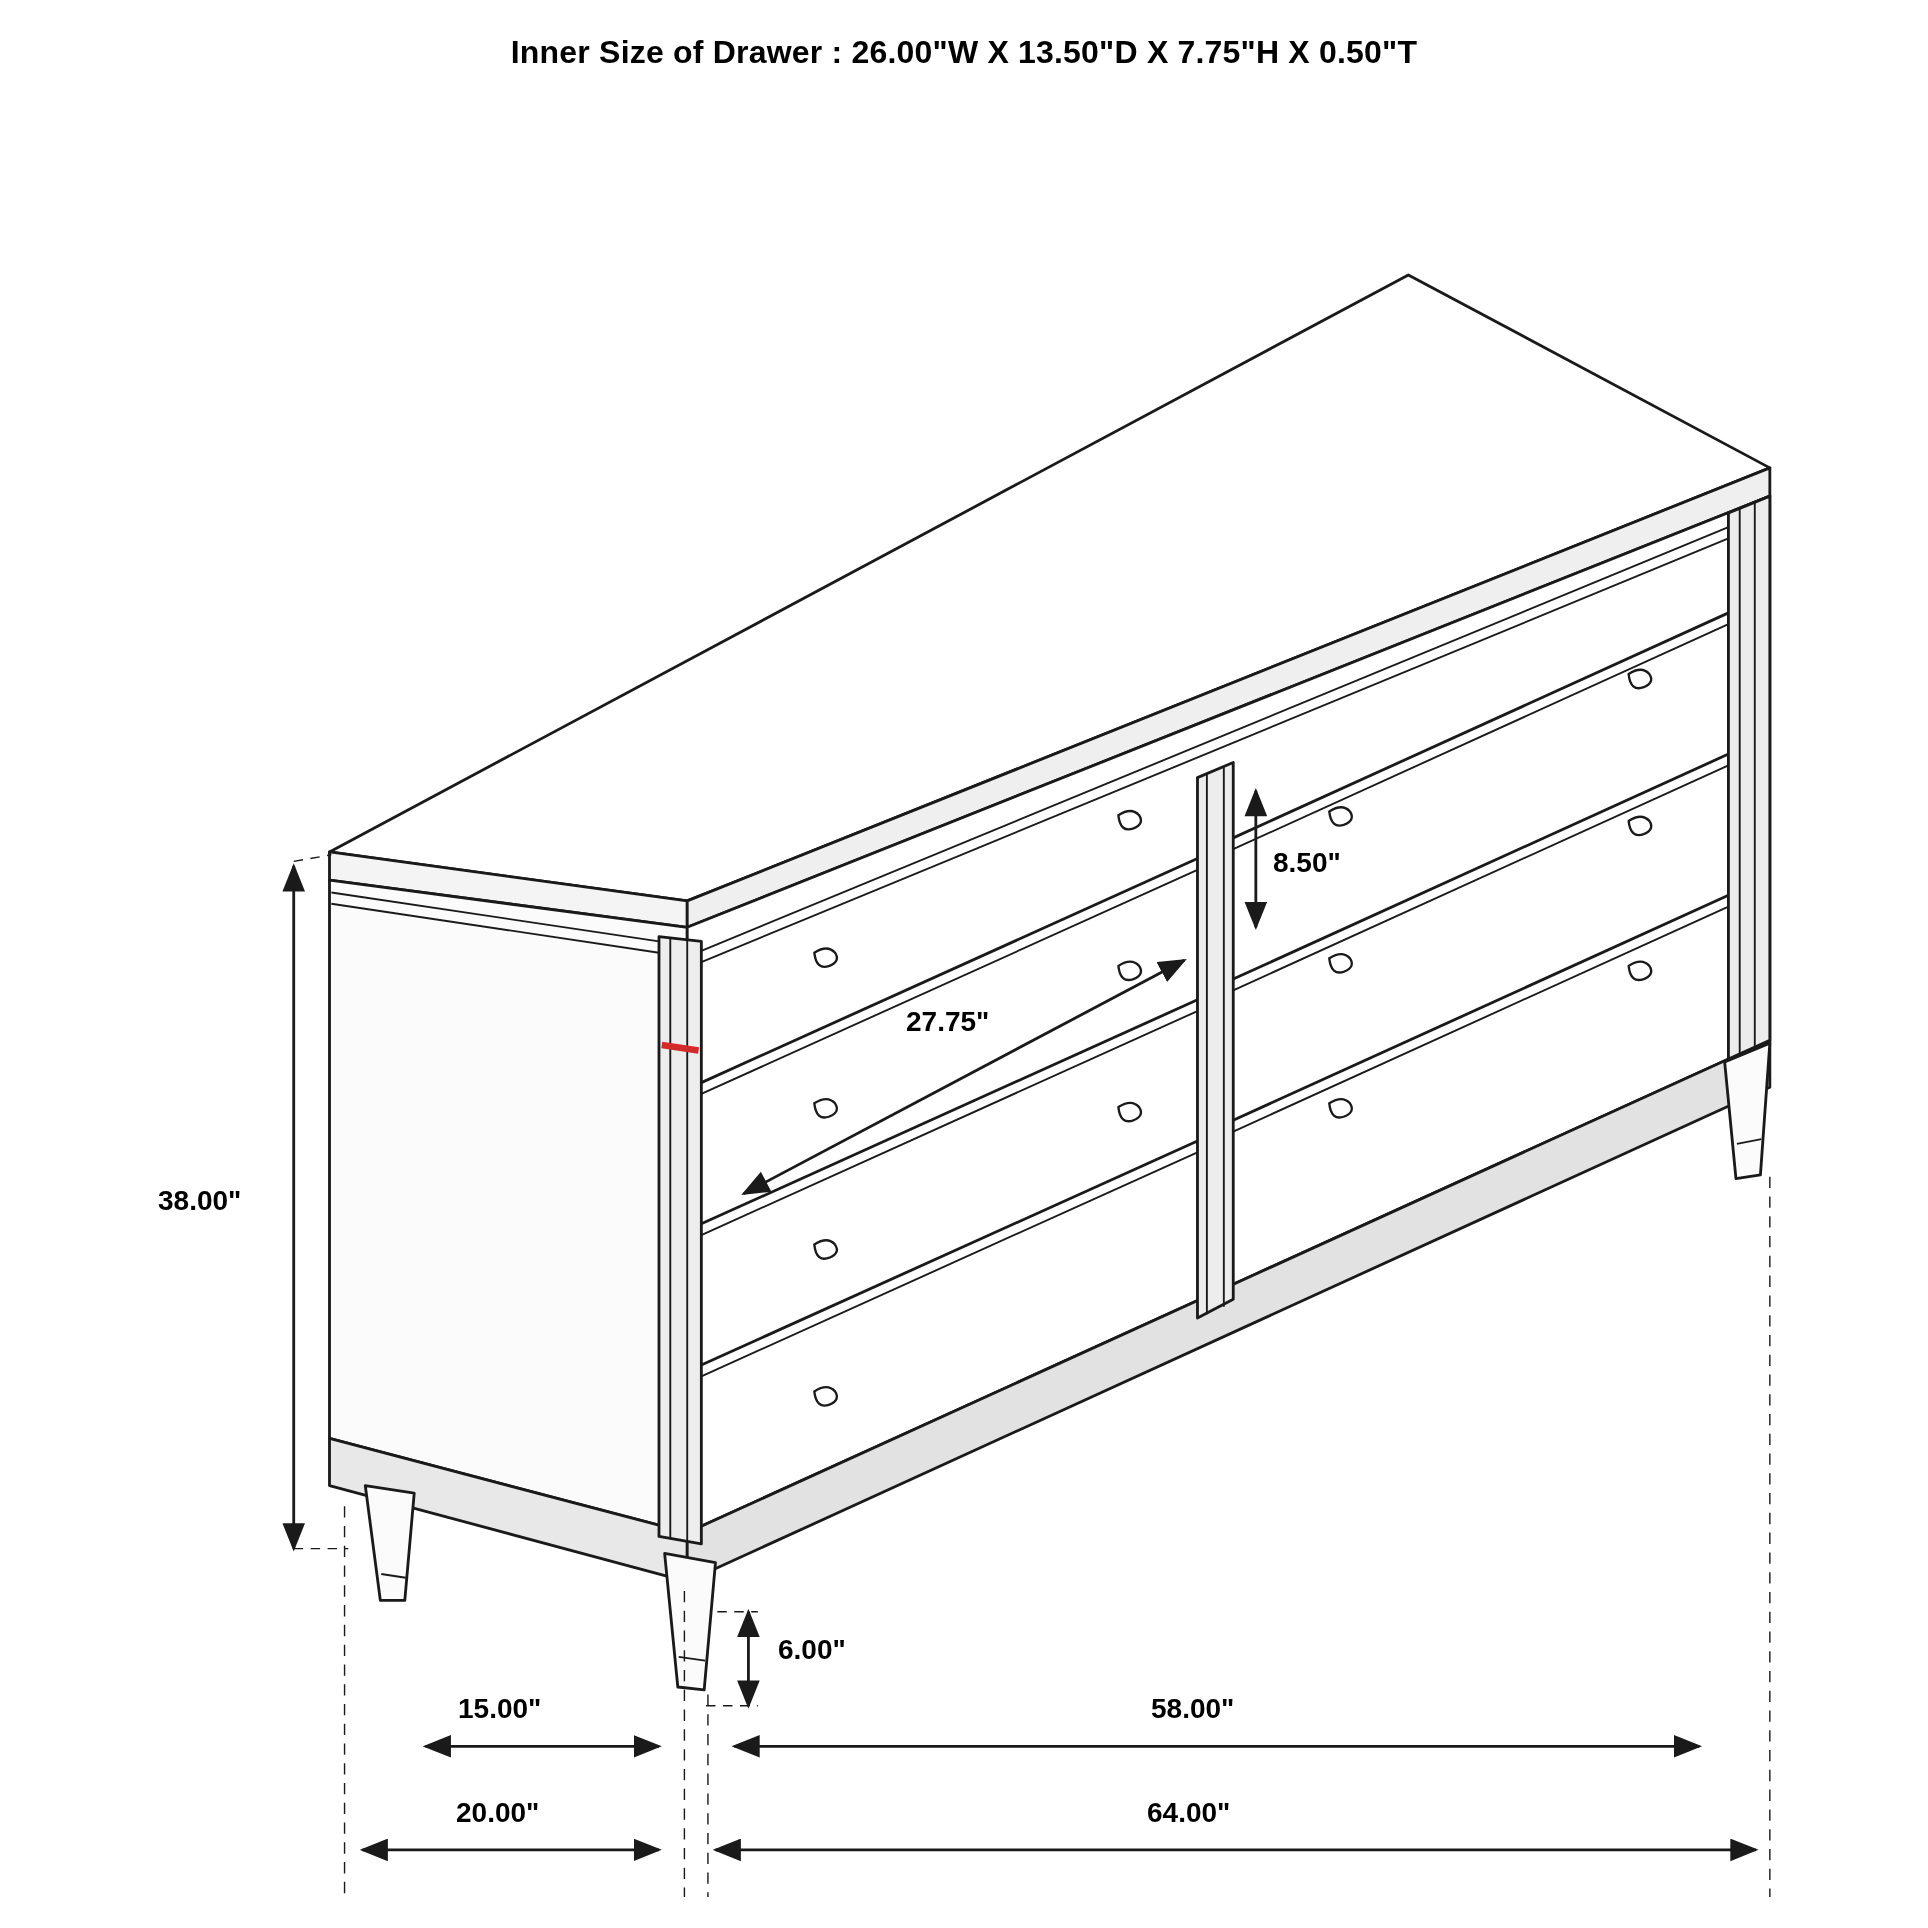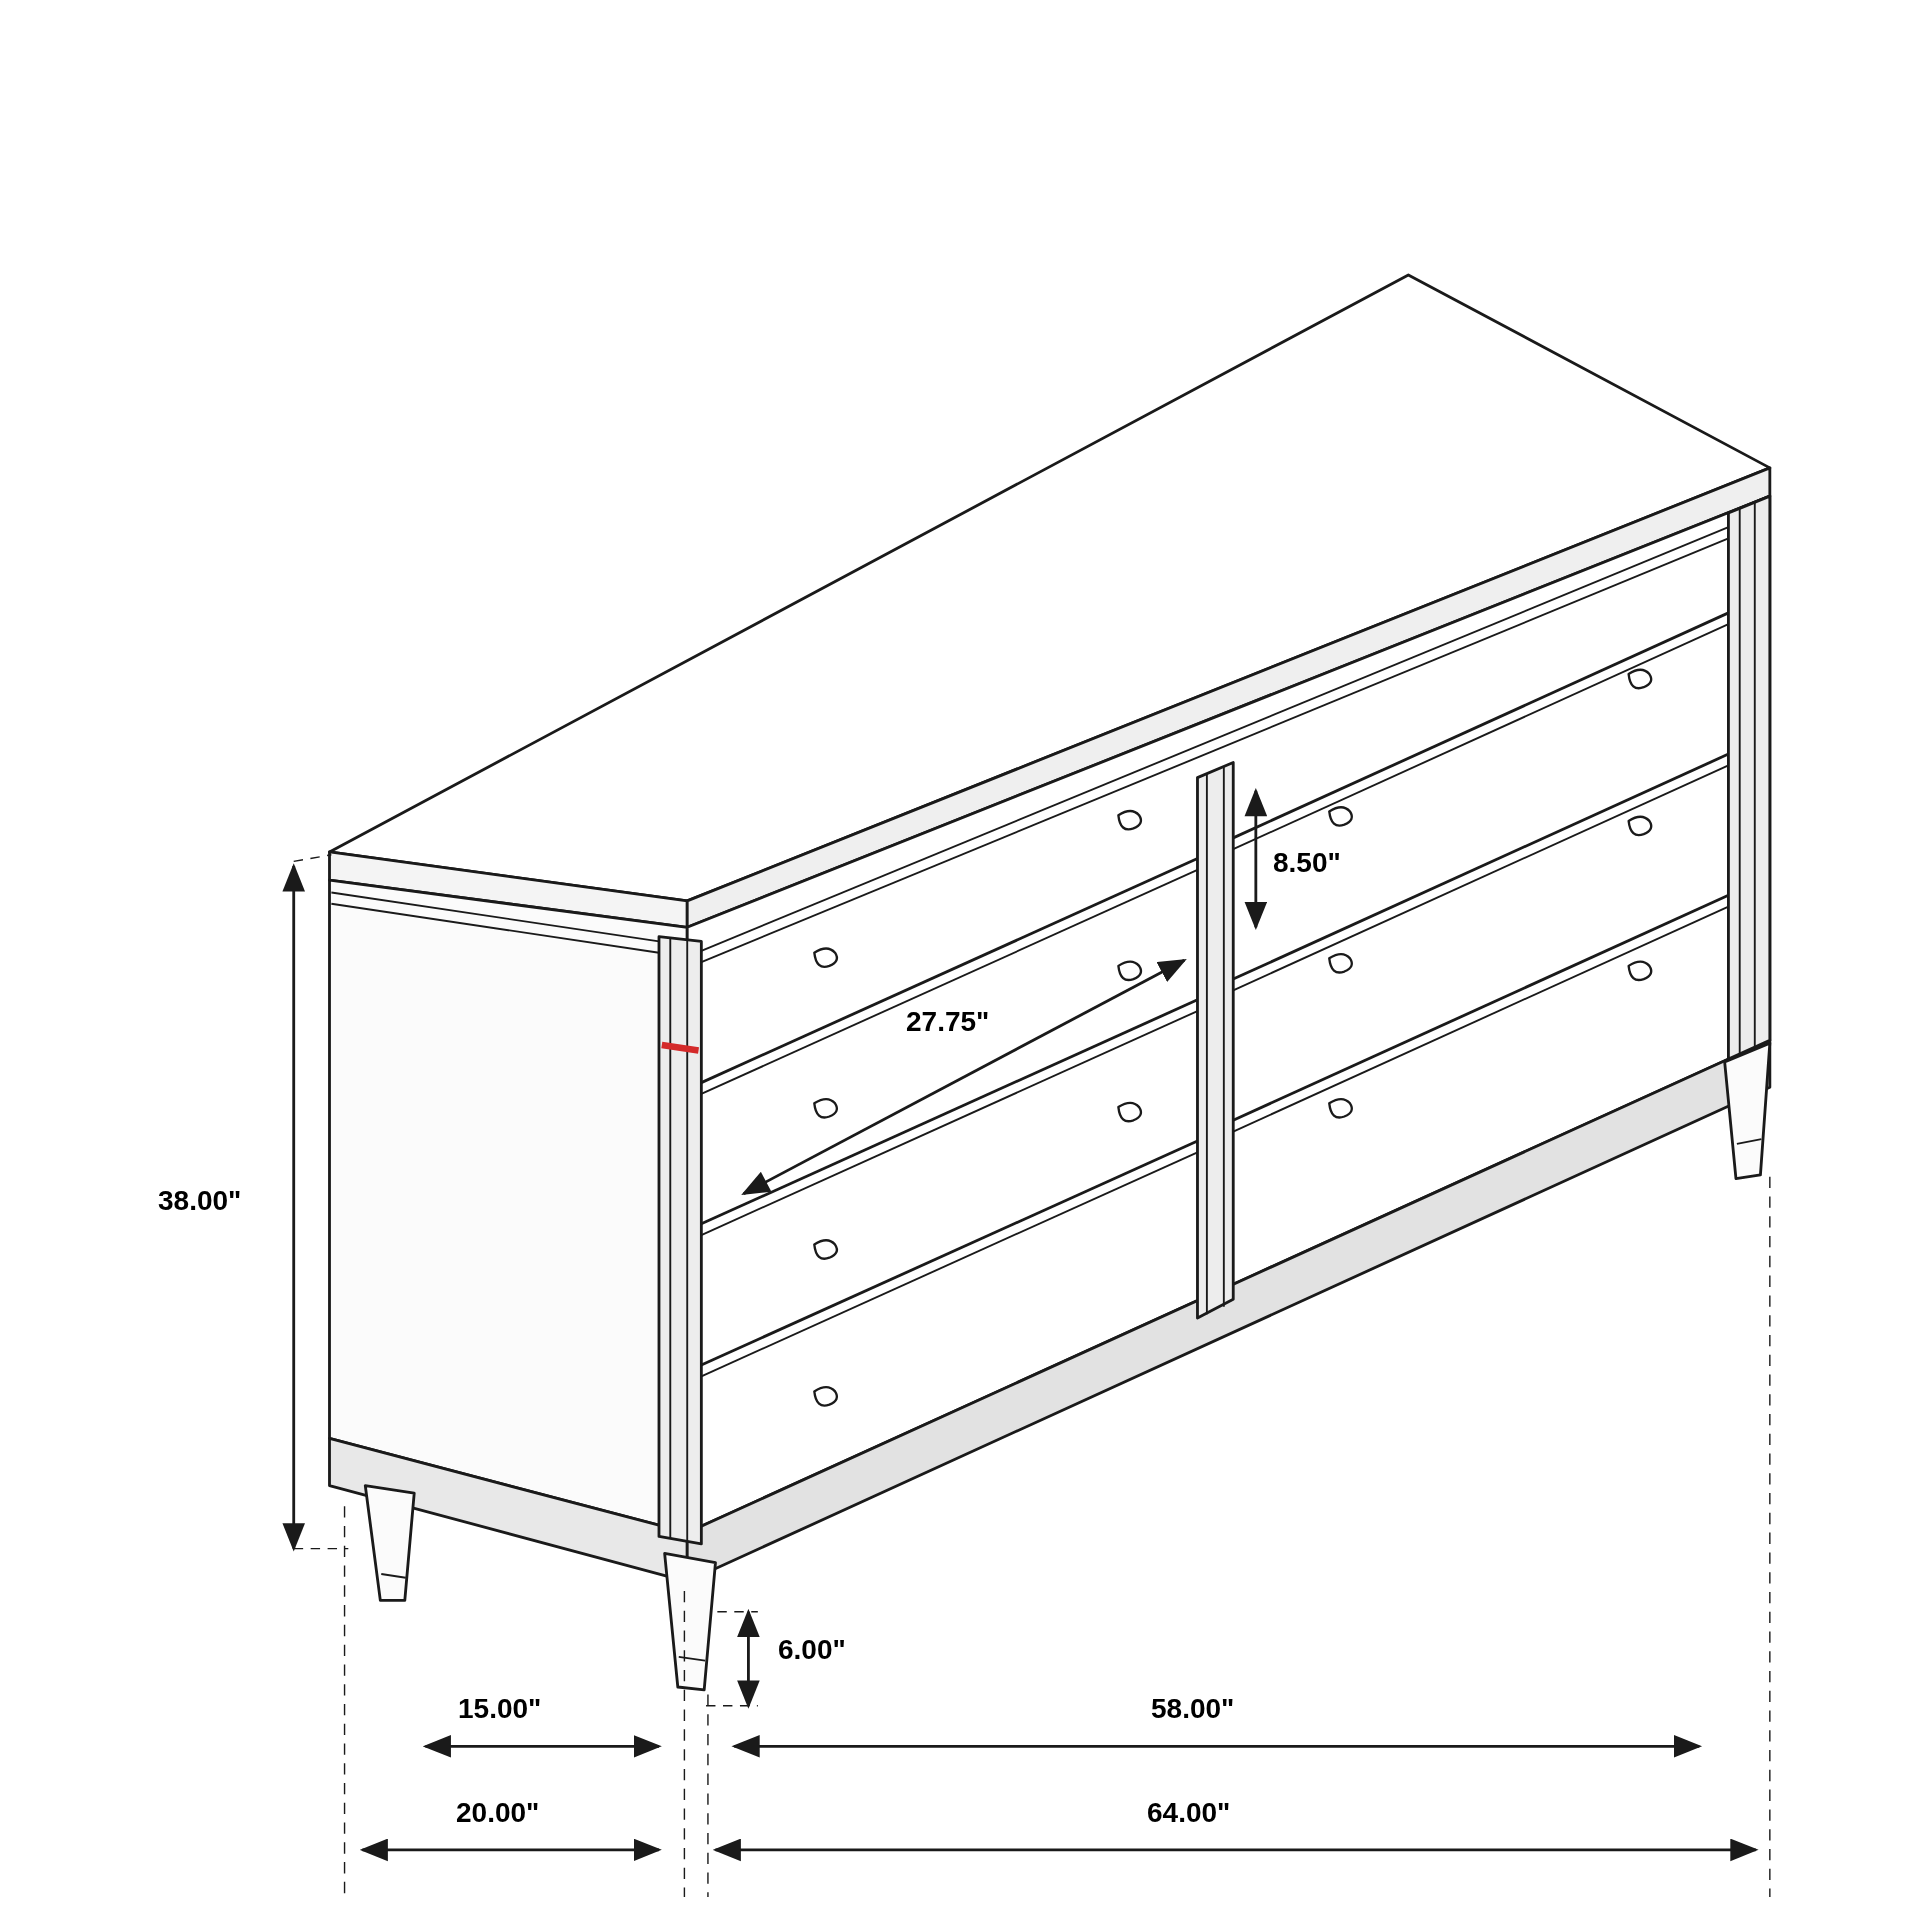--- a/index.html
+++ b/index.html
@@ -43,20 +43,21 @@
     left: 0; top: 0;
     width: 1928px;
     height: 1928px;
   }
 </style>
 </head>
 <body>
 
 <div id="stage">
 
+  <div class="title">Inner Size of Drawer : 26.00"W X 13.50"D X 7.75"H X  0.50"T</div>
 
   <svg class="draw" viewBox="0 0 2048 2048">
     <defs>
       <marker id="arrHead" markerWidth="12" markerHeight="12" refX="9" refY="4" orient="auto" markerUnits="strokeWidth">
         <path d="M0,0 L10,4 L0,8 z" fill="#1a1a1a"></path>
       </marker>
       <marker id="arrHeadStart" markerWidth="12" markerHeight="12" refX="1" refY="4" orient="auto" markerUnits="strokeWidth">
         <path d="M10,0 L0,4 L10,8 z" fill="#1a1a1a"></path>
       </marker>
     </defs>

